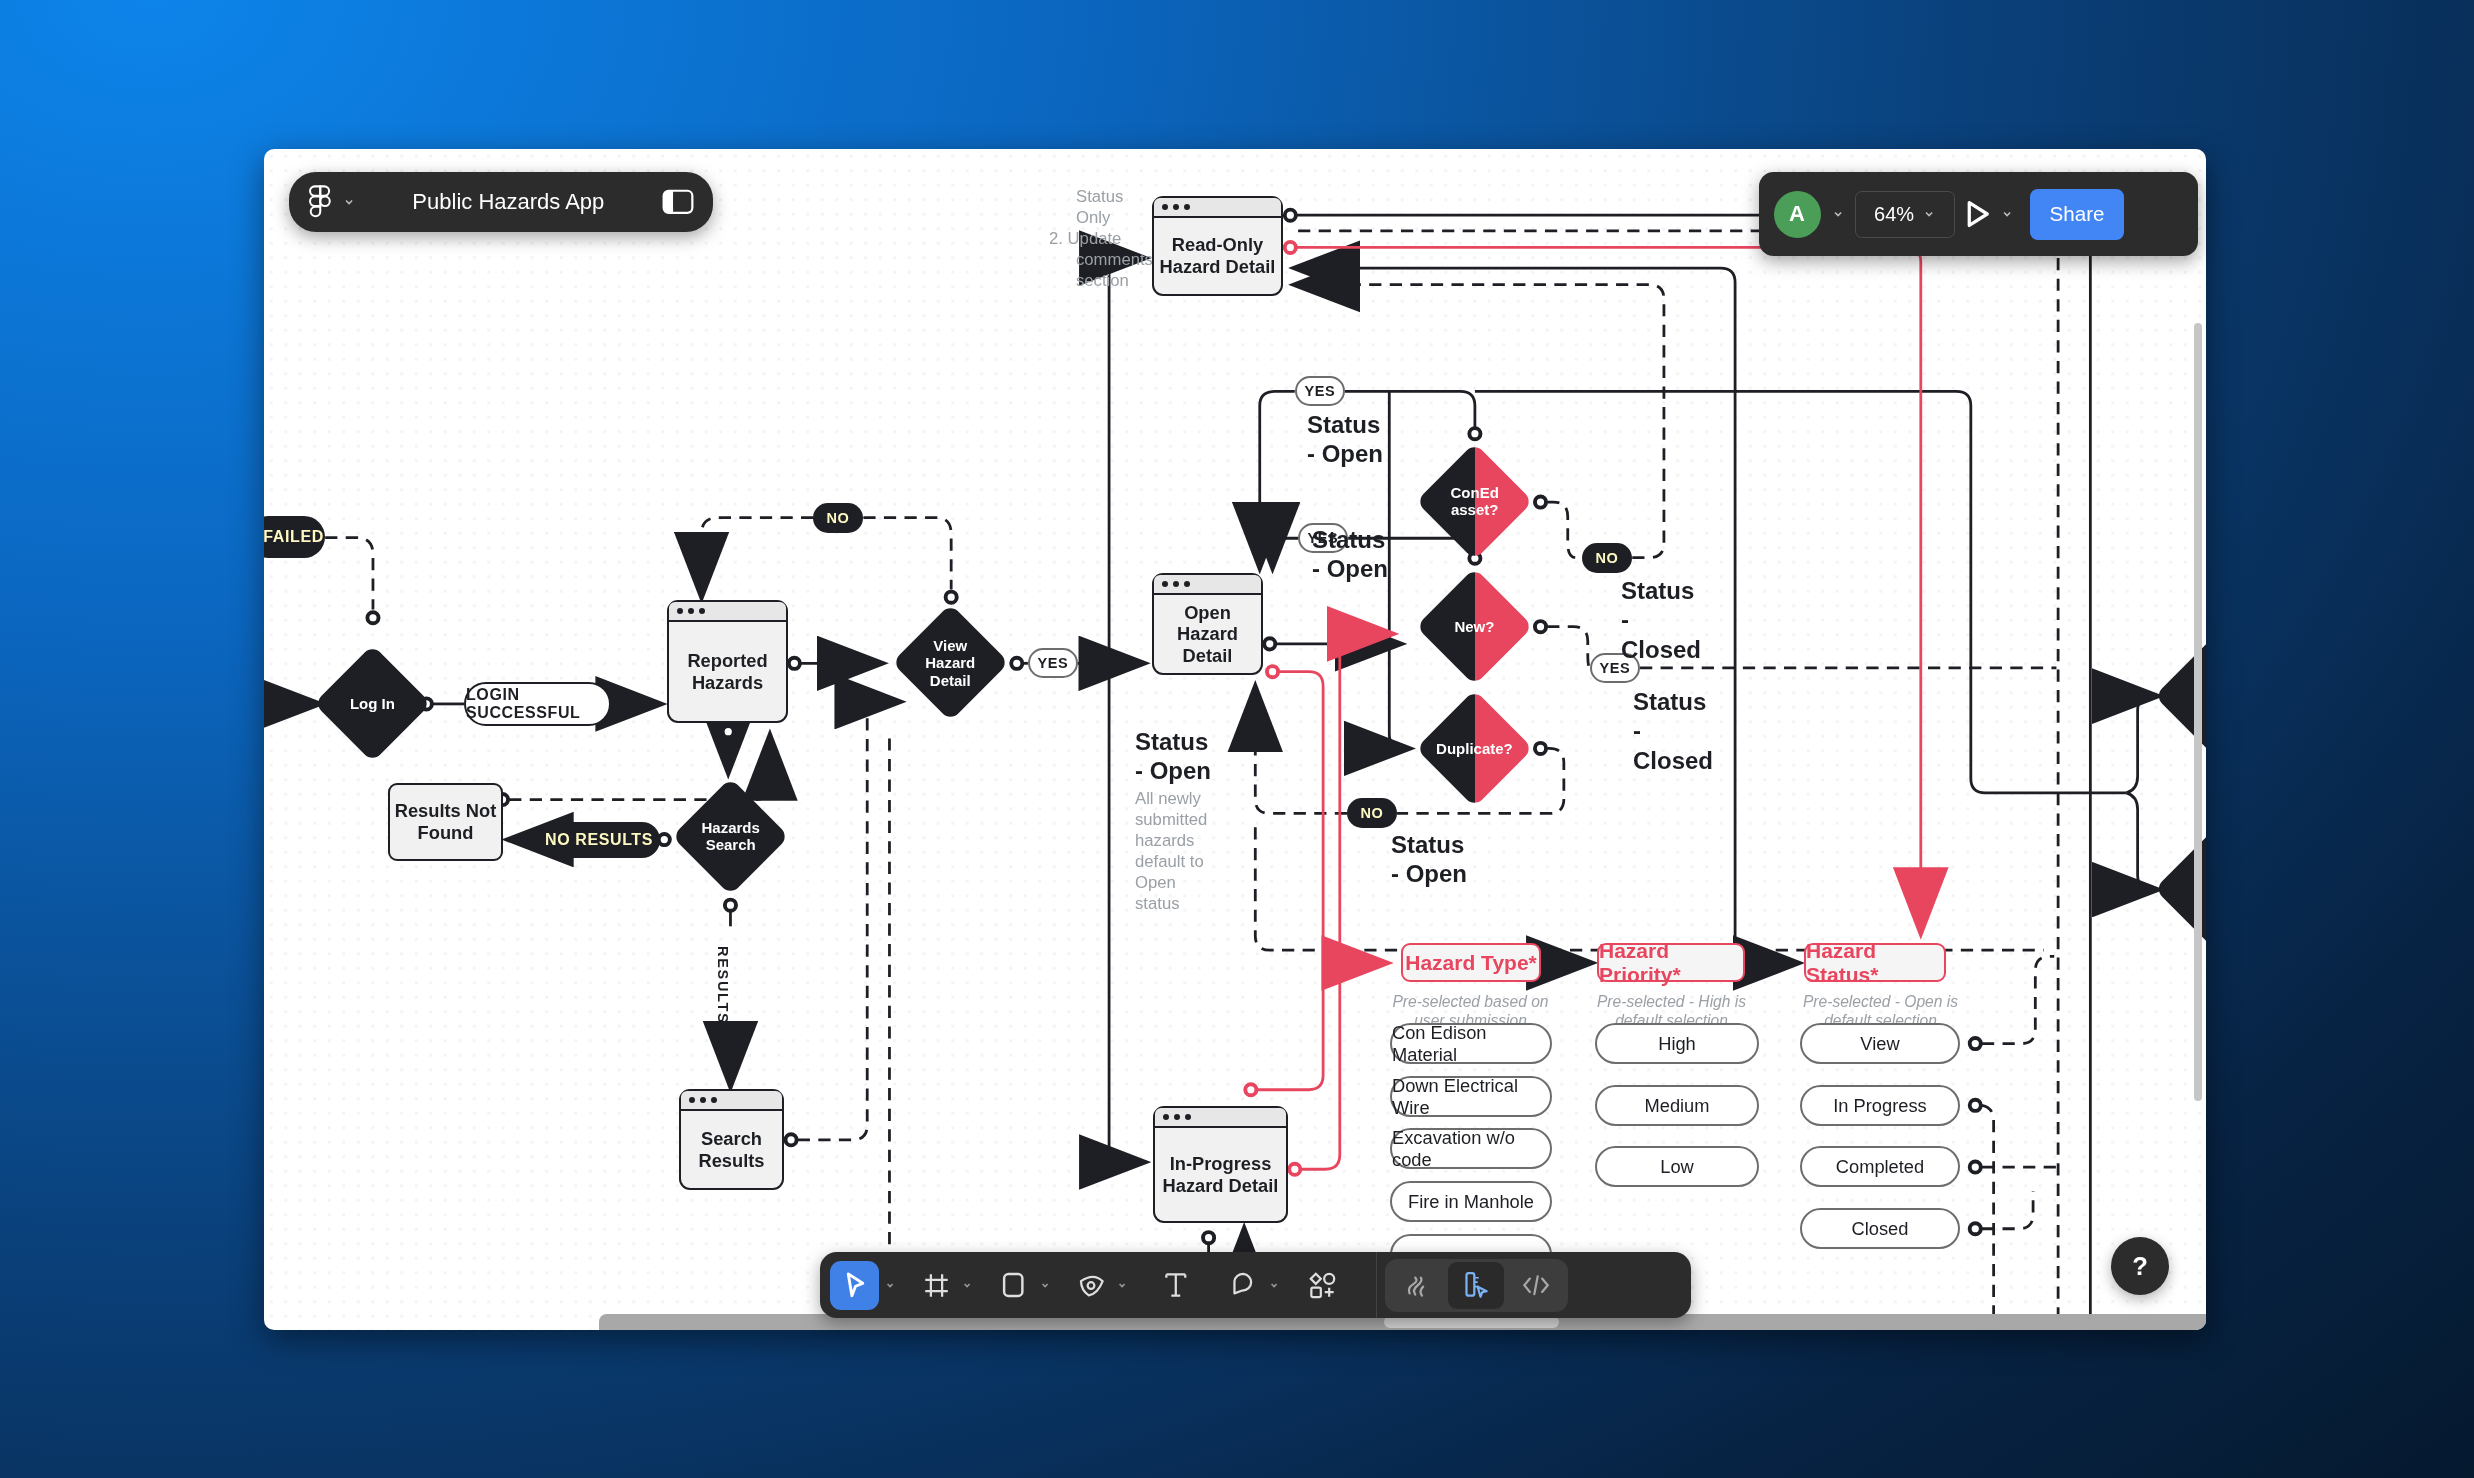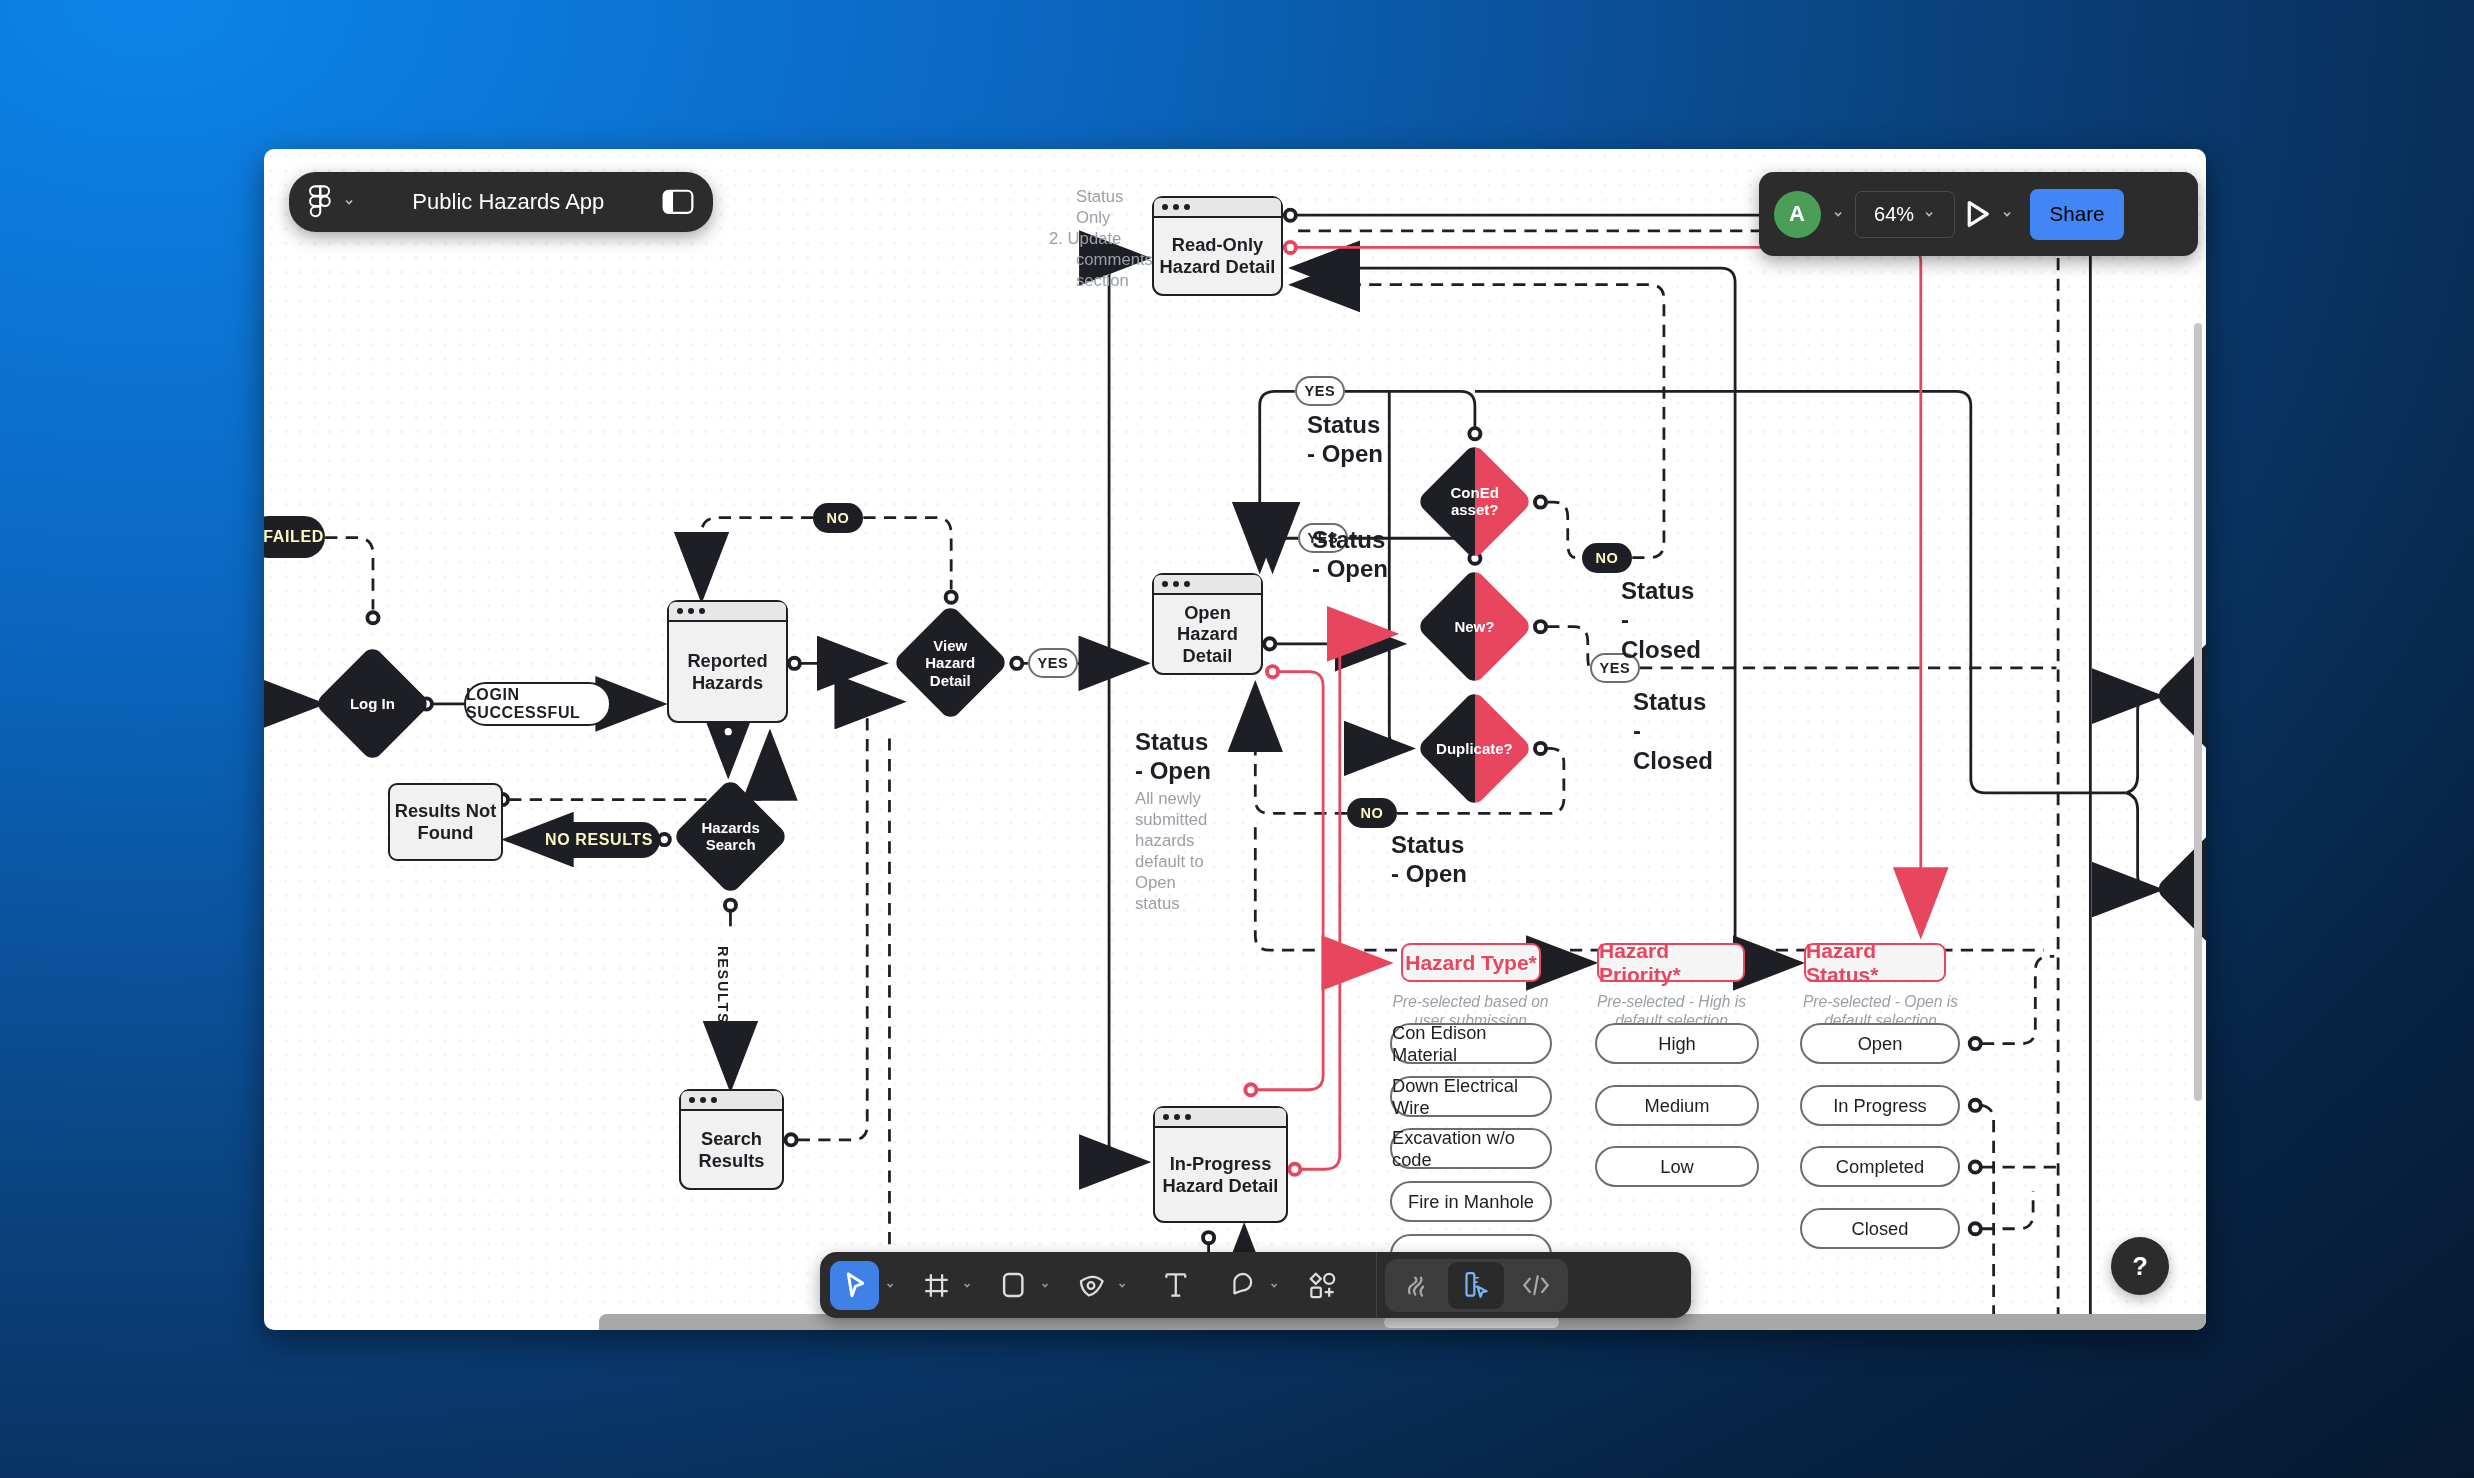--- a/index.html
+++ b/index.html
@@ -40,21 +40,21 @@
   .hscroll{position:absolute;left:335px;right:0;bottom:0;height:16px;background:#a8a8a8;border-radius:7.8px 0 0 0;}
   .hthumb{position:absolute;left:785px;top:1.7px;width:175px;height:12.8px;background:#d8d8d8;border-radius:6.7px;}
   
   .chrome{position:absolute;background:#2c2c2c;border-radius:14.5px;box-shadow:0 5.6px 16.7px rgba(0,0,0,.35);display:flex;align-items:center;}
   .appbar{left:289px;top:172px;width:424px;height:60px;padding:18px 19px;gap:10px;border-radius:27px;}
   .appbar .title{color:#fff;font-size:22px;font-weight:500;flex:1;text-align:center;}
   .chev{width:12.2px;height:12.2px;flex:0 0 auto;}
   .rightbar{left:1759px;top:172px;width:439px;height:84px;padding:0 14.5px;gap:11px;}
   .avatar{width:47px;height:47px;border-radius:50%;background:#4a9e58;color:#fff;font-size:22px;font-weight:bold;display:flex;align-items:center;justify-content:center;}
   .zoombox{width:100px;height:47px;border:1.7px solid #4b4b4b;border-radius:6.7px;color:#fff;font-size:20px;display:flex;align-items:center;justify-content:center;gap:9px;}
-  .sharebtn{width:94px;height:51px;border-radius:7.8px;background:#4285f4;color:#000000;font-size:20.6px;font-weight:500;display:flex;align-items:center;justify-content:center;margin-left:5.6px;}
+  .sharebtn{width:94px;height:51px;border-radius:7.8px;background:#4285f4;color:#ffffff;font-size:20.6px;font-weight:500;display:flex;align-items:center;justify-content:center;margin-left:5.6px;}
   .toolbar{left:820px;top:1252px;width:871px;height:66px;border-radius:16.7px;padding:0 10px;}
   .ttile{width:49px;height:49px;border-radius:11px;display:flex;align-items:center;justify-content:center;}
   .ttile.sel{background:#4081e8;}
   .ticon{width:41px;height:49px;display:flex;align-items:center;justify-content:center;}
   .tchev{width:22px;height:49px;display:flex;align-items:center;justify-content:center;}
   .tdivider{width:1.1px;height:66px;background:#434343;margin:0 7.8px;}
   .subpanel{height:53px;background:#3d3d3d;border-radius:12.2px;display:flex;align-items:center;padding:0 4.4px;gap:3.3px;}
   .subtile{width:56px;height:47px;border-radius:9px;display:flex;align-items:center;justify-content:center;}
   .subtile.active{background:#2a2a2a;}
   .helpbtn{position:absolute;left:2111px;top:1237px;width:58px;height:58px;border-radius:50%;background:#2c2c2c;color:#fff;font-size:25.6px;font-weight:bold;display:flex;align-items:center;justify-content:center;box-shadow:0 4.4px 13.3px rgba(0,0,0,.3);}
@@ -284,21 +284,21 @@
     <div class="fitem" style="left:1126px;top:874px;width:162px;">Con Edison Material</div>
     <div class="fitem" style="left:1126px;top:927px;width:162px;">Down Electrical Wire</div>
     <div class="fitem" style="left:1126px;top:979px;width:162px;">Excavation w/o code</div>
     <div class="fitem" style="left:1126px;top:1032px;width:162px;">Fire in Manhole</div>
     <div class="fitem" style="left:1126px;top:1085px;width:162px;"></div>
 
     <div class="fitem" style="left:1331px;top:874px;width:164px;">High</div>
     <div class="fitem" style="left:1331px;top:936px;width:164px;">Medium</div>
     <div class="fitem" style="left:1331px;top:997px;width:164px;">Low</div>
 
-    <div class="fitem" style="left:1536px;top:874px;width:160px;">Open</div>
+    <div class="fitem" style="left:1536px;top:874px;width:160px;">View</div>
     <div class="fitem" style="left:1536px;top:936px;width:160px;">In Progress</div>
     <div class="fitem" style="left:1536px;top:997px;width:160px;">Completed</div>
     <div class="fitem" style="left:1536px;top:1059px;width:160px;">Closed</div>
 
     <div class="vscroll"></div>
     <div class="hscroll">
         <div class="hthumb"></div>
       </div>
   </div>
 

